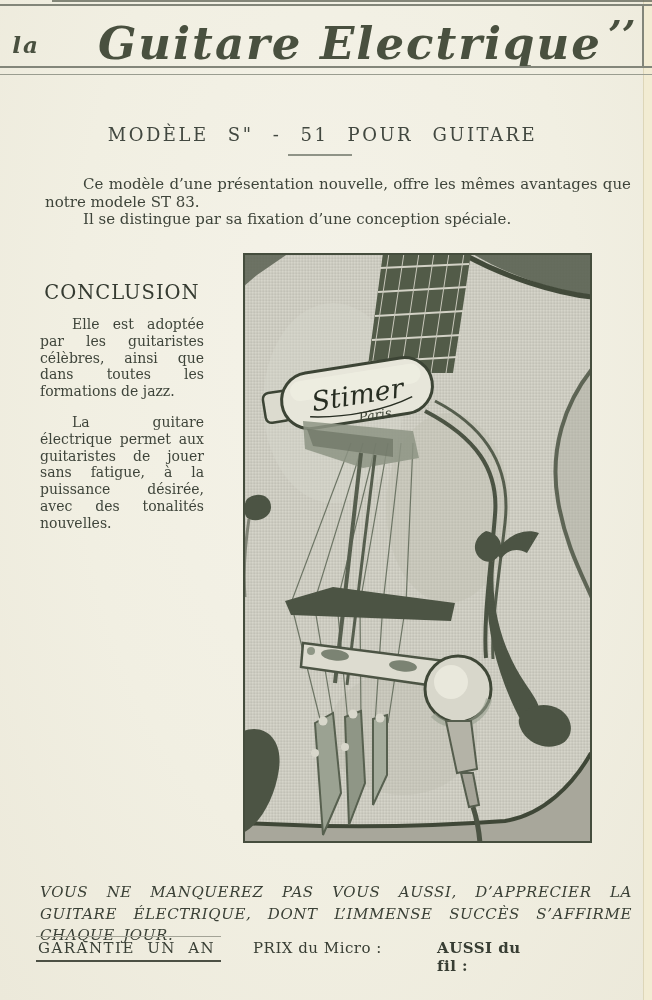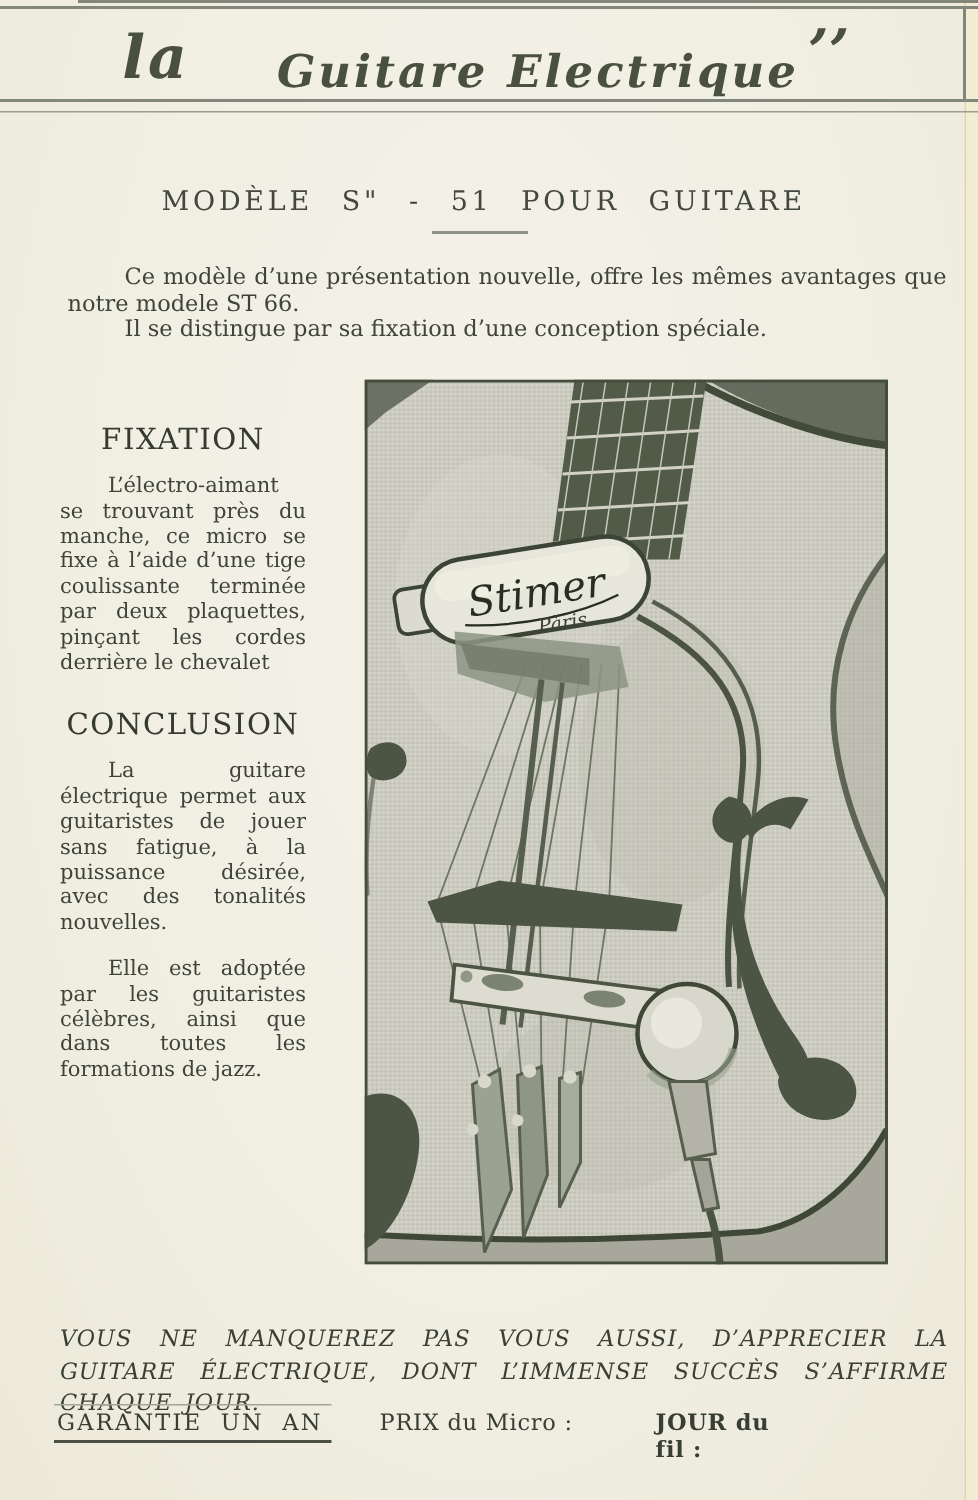--- a/index.html
+++ b/index.html
@@ -20,22 +20,22 @@
   .rule-b { top:66px; }
   .rule-c { top:74px; height:1px; background:#9a9d90; }
   .rule-right { position:absolute; left:642px; top:4px; width:2px; height:62px; background:#83867a; }
 
   .masthead-title {
     position:absolute; top:6px; left:8px; width:632px; height:58px;
     text-align:center; white-space:nowrap;
     font-style:italic; font-weight:bold; color:#49503f;
     line-height:58px; letter-spacing:2px;
   }
-  .masthead-la { font-size:40px; vertical-align:6px; margin-right:10px; }
-  .masthead-main { font-size:30px;margin-left:48px; }
+  .masthead-la { font-size:23px; vertical-align:6px; margin-right:10px; }
+  .masthead-main { font-size:45px;margin-left:48px; }
   .masthead-quotes { font-size:40px; vertical-align:10px; margin-left:6px; letter-spacing:0; }
 
   .product-line1 {
     position:absolute; top:94px; left:0; width:645px; text-align:center;
     font-weight:bold; font-size:20px; letter-spacing:6px; color:#373d33;
   }
   .product-line2 {
     position:absolute; top:124px; left:0; width:645px; text-align:center;
     font-size:18px; letter-spacing:2.5px; word-spacing:11px; color:#424840;
   }
@@ -84,34 +84,29 @@
     <span class="masthead-la">la</span><span class="masthead-main">Guitare Electrique</span><span class="masthead-quotes">’’</span>
   </div>
   <div class="rule rule-b"></div>
   <div class="rule rule-c"></div>
   <div class="rule-right"></div>
 
   <div class="product-line2">MODÈLE S" - 51 POUR GUITARE</div>
   <div class="product-subrule"></div>
 
   <div class="intro">
-    <p>Ce modèle d’une présentation nouvelle, offre les mêmes avantages que notre modele ST 66.</p>
+    <p>Ce modèle d’une présentation nouvelle, offre les mêmes avantages que notre modele ST 83.</p>
     <p>Il se distingue par sa fixation d’une conception spéciale.</p>
   </div>
 
   <div class="left-col">
     <div class="sec">
-      <h2>FIXATION</h2>
-      <p>L’électro-aimant se trouvant près du manche, ce micro se fixe à l’aide d’une tige coulissante terminée par deux plaquettes, pinçant les cordes derrière le chevalet</p>
-
-    </div>
-    <div class="sec">
       <h2>CONCLUSION</h2>
+      <p>Elle est adoptée par les guitaristes célèbres, ainsi que dans toutes les formations de jazz.</p>
       <p>La guitare électrique permet aux guitaristes de jouer sans fatigue, à la puissance désirée, avec des tonalités nouvelles.</p>
-      <p>Elle est adoptée par les guitaristes célèbres, ainsi que dans toutes les formations de jazz.</p>
     </div>
   </div>
 
   <svg class="photo" viewBox="0 0 349 590" xmlns="http://www.w3.org/2000/svg">
     <defs>
       <pattern id="weave" width="3" height="3" patternUnits="userSpaceOnUse">
         <rect width="3" height="3" fill="#cccbc1"></rect>
         <rect width="1.5" height="1.5" fill="#d6d5ca"></rect>
         <rect x="1.5" y="1.5" width="1.5" height="1.5" fill="#c2c1b6"></rect>
       </pattern>
@@ -214,15 +209,15 @@
     </g>
 
     <rect x="1" y="1" width="347" height="588" fill="none" stroke="#454d3d" stroke-width="2"></rect>
   </svg>
 
   <div class="closing">VOUS NE MANQUEREZ PAS VOUS AUSSI, D’APPRECIER LA GUITARE ÉLECTRIQUE, DONT L’IMMENSE SUCCÈS S’AFFIRME CHAQUE JOUR.</div>
 
   <div class="footer">
     <span class="guarantee">GARANTIE UN AN</span>
     <span class="price-micro">PRIX du Micro :</span>
-    <span class="price-fil">JOUR du fil :</span>
+    <span class="price-fil">AUSSI du fil :</span>
   </div>
 </div>
 
 </body></html>

